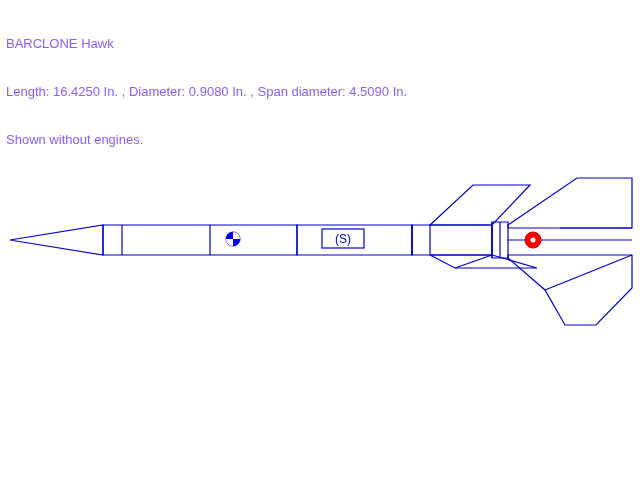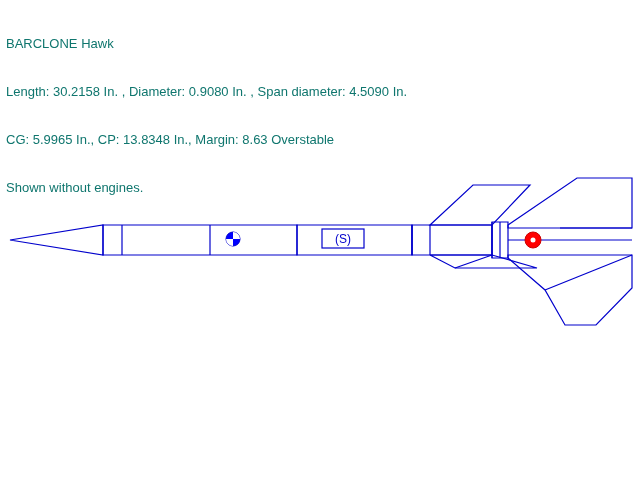--- a/index.html
+++ b/index.html
@@ -23,42 +23,41 @@
   .info-block {
     position: absolute;
     left: 6px;
     top: 4px;
     color: #0000cc;
     font-size: 13px;
     line-height: 16px;
     white-space: pre;
   }
   .info-line {
-    color: #0f766e;
+    color: #8b5cf6;
     font-size: 13px;
     line-height: 16px;
     white-space: pre;
   }
   #rocket-canvas {
     position: absolute;
     left: 0;
     top: 0;
     width: 640px;
     height: 480px;
   }
 </style>
 </head>
 <body>
 
 <div id="app">
 
   <div class="info-block">
     <div class="info-line">BARCLONE Hawk</div>
-    <div class="info-line">Length: 30.2158 In. , Diameter: 0.9080 In. , Span diameter: 4.5090 In.</div>
-    <div class="info-line">CG: 5.9965 In., CP: 13.8348 In., Margin: 8.63 Overstable</div>
+    <div class="info-line">Length: 16.4250 In. , Diameter: 0.9080 In. , Span diameter: 4.5090 In.</div>
     <div class="info-line">Shown without engines.</div>
   </div>
 
   <svg id="rocket-canvas" viewBox="0 0 640 480">
 
     <g fill="none" stroke="#0000cc" stroke-width="1.2">
 
       <path d="M 10 240 L 103 225 L 103 255 Z"></path>
 
       <path d="M 103 225 L 297 225 L 297 255 L 103 255 Z"></path>

